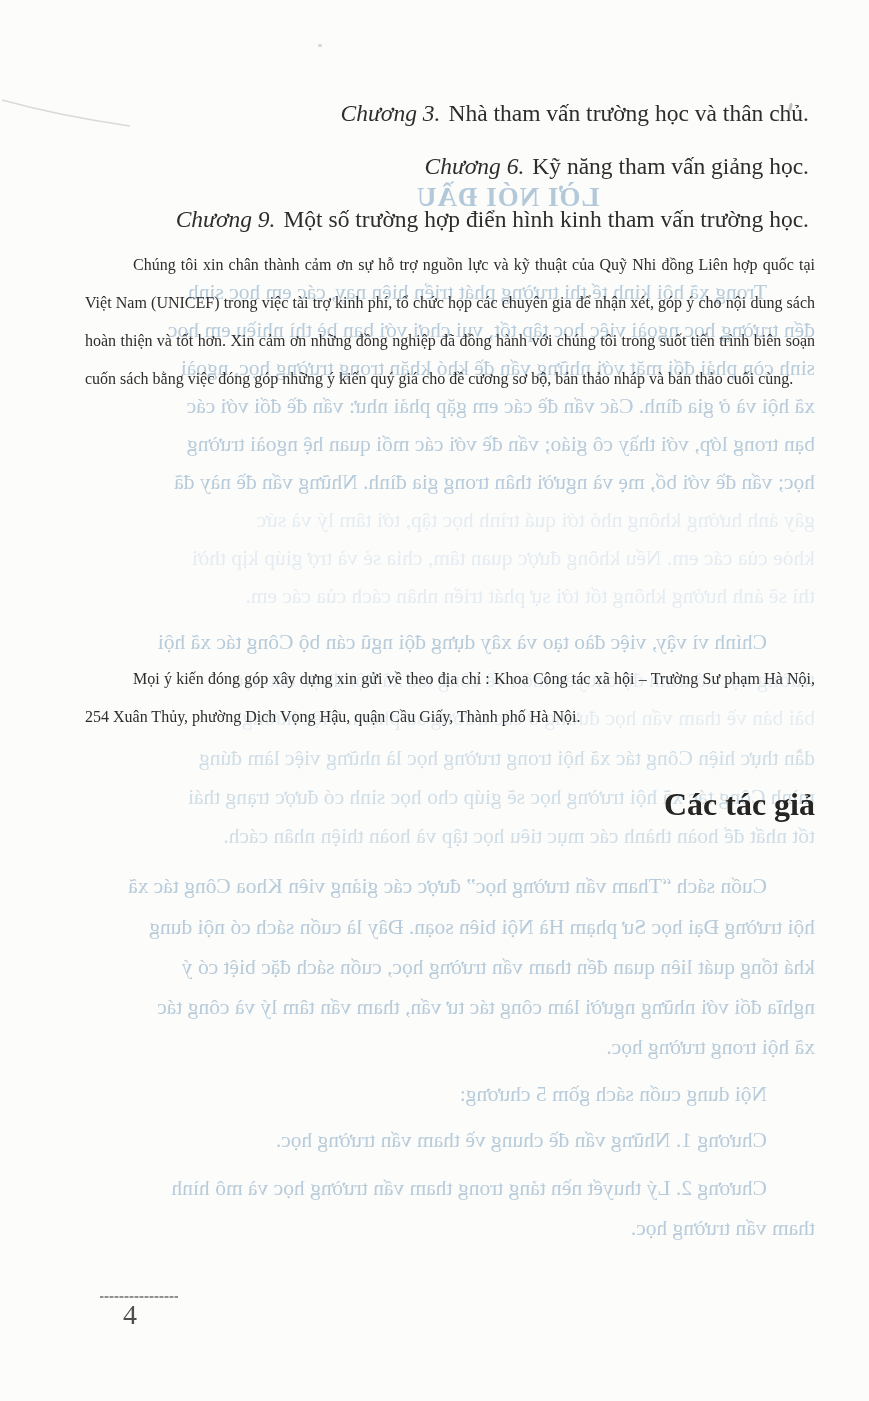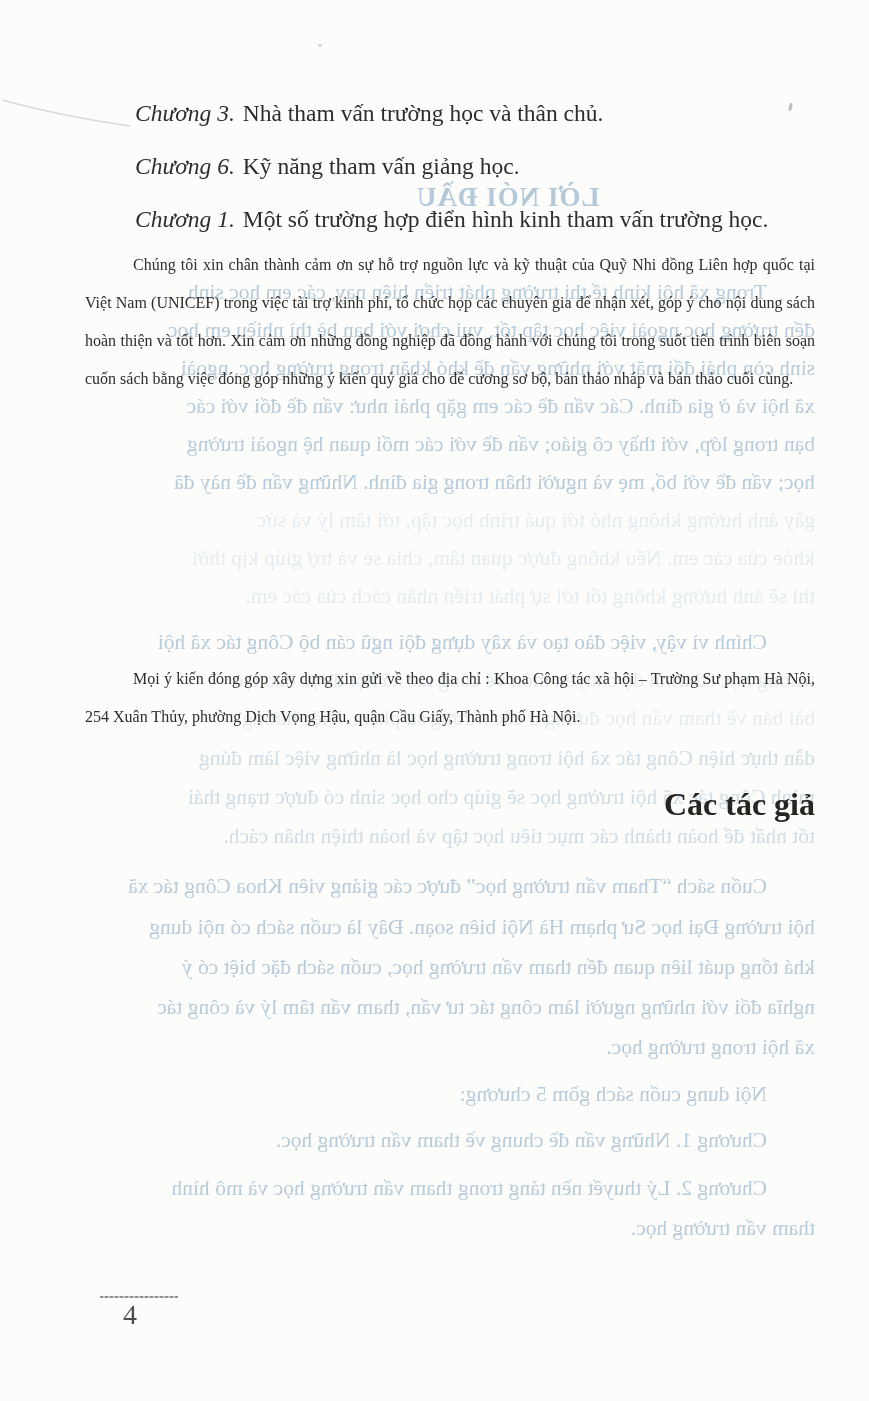--- a/index.html
+++ b/index.html
@@ -25,21 +25,21 @@
     font-size:21.5px; line-height:25px;
     white-space:nowrap; overflow:visible;
   }
   .bleed-line.indent { text-indent:48px; }
   .tier-a { color:#b7cbda; }
   .tier-b { color:#cfdde6; }
   .tier-c { color:#e4ecf2; }
 
   
   .front-layer { position:absolute; inset:0; color:#2e2d2b; }
-  .toc { position:absolute; left:85px; top:97px; width:730px; padding-left:50px; box-sizing:border-box; }
+  .toc { position:absolute; left:79px; top:97px; width:730px; padding-left:50px; box-sizing:border-box;text-align:right; }
   .toc-item { font-size:23.5px; line-height:32px; margin-bottom:21px; }
   .chap-label { font-style:italic; margin-right:8px; }
   .para {
     position:absolute; left:85px; width:730px; margin:0;
     font-size:16px; line-height:38px;
     text-align:justify; text-indent:48px;
     color:#2e2d2b;
   }
   .p1 { top:246px; }
   .p2 { top:497px; }
@@ -108,21 +108,21 @@
   <div class="front-layer">
 
     <div class="toc">
       <div class="toc-item">
         <span class="chap-label">Chương 3.</span><span>Nhà tham vấn trường học và thân chủ.</span>
       </div>
       <div class="toc-item">
         <span class="chap-label">Chương 6.</span><span>Kỹ năng tham vấn giảng học.</span>
       </div>
       <div class="toc-item">
-        <span class="chap-label">Chương 1.</span><span>Một số trường hợp điển hình kinh tham vấn trường học.</span>
+        <span class="chap-label">Chương 9.</span><span>Một số trường hợp điển hình kinh tham vấn trường học.</span>
       </div>
     </div>
 
     <p class="para p1">Chúng tôi xin chân thành cảm ơn sự hỗ trợ nguồn lực và kỹ thuật của Quỹ Nhi đồng Liên hợp quốc tại Việt Nam (UNICEF) trong việc tài trợ kinh phí, tổ chức họp các chuyên gia để nhận xét, góp ý cho nội dung sách hoàn thiện và tốt hơn. Xin cảm ơn những đồng nghiệp đã đồng hành với chúng tôi trong suốt tiến trình biên soạn cuốn sách bằng việc đóng góp những ý kiến quý giá cho đề cương sơ bộ, bản thảo nháp và bản thảo cuối cùng.</p>
     <p class="para p3">Mọi ý kiến đóng góp xây dựng xin gửi về theo địa chỉ : Khoa Công tác xã hội – Trường Sư phạm Hà Nội, 254 Xuân Thủy, phường Dịch Vọng Hậu, quận Cầu Giấy, Thành phố Hà Nội.</p>
 
     <div class="signature">Các tác giả</div>
   </div>
 
   <div class="footer-rule"></div>

